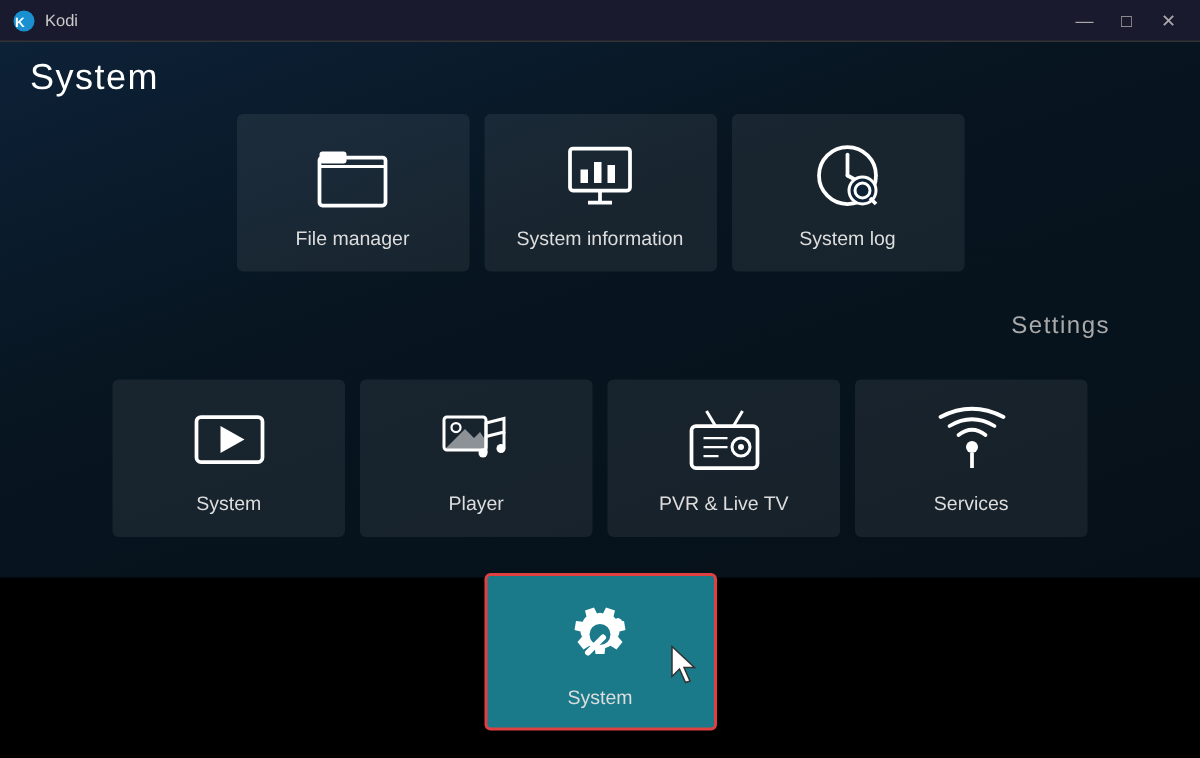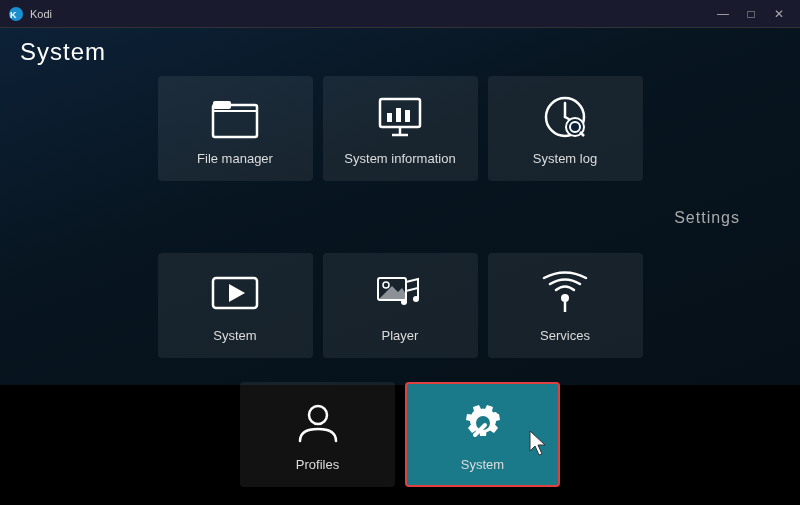--- a/index.html
+++ b/index.html
@@ -240,20 +240,38 @@
             <path d="M32 14 L44 11 L44 20 L32 23 Z" fill="none" stroke="white" stroke-width="2"></path>
             <line x1="32" y1="23" x2="32" y2="34" stroke="white" stroke-width="2"></line>
             <line x1="44" y1="20" x2="44" y2="31" stroke="white" stroke-width="2"></line>
             <circle cx="30" cy="34" r="3" fill="white"></circle>
             <circle cx="42" cy="31" r="3" fill="white"></circle>
           </svg>
         </div>
         <span class="icon-label">Player</span>
       </div>
 
+      <div class="icon-tile">
+        <div class="icon-img">
+          <svg viewBox="0 0 52 52" width="52" height="52">
+            <rect x="4" y="16" width="44" height="28" rx="3" fill="none" stroke="white" stroke-width="2.5"></rect>
+
+            <line x1="12" y1="24" x2="28" y2="24" stroke="white" stroke-width="1.5"></line>
+            <line x1="12" y1="30" x2="28" y2="30" stroke="white" stroke-width="1.5"></line>
+            <line x1="12" y1="36" x2="22" y2="36" stroke="white" stroke-width="1.5"></line>
+
+            <line x1="20" y1="16" x2="14" y2="6" stroke="white" stroke-width="2"></line>
+            <line x1="32" y1="16" x2="38" y2="6" stroke="white" stroke-width="2"></line>
+
+            <circle cx="37" cy="30" r="6" fill="none" stroke="white" stroke-width="2"></circle>
+            <circle cx="37" cy="30" r="2" fill="white"></circle>
+          </svg>
+        </div>
+        <span class="icon-label">PVR &amp; Live TV</span>
+      </div>
 
       <div class="icon-tile">
         <div class="icon-img">
           <svg viewBox="0 0 52 52" width="52" height="52">
 
             <circle cx="26" cy="30" r="4" fill="white"></circle>
             <path d="M17 22 Q26 15 35 22" fill="none" stroke="white" stroke-width="2.5" stroke-linecap="round"></path>
             <path d="M11 16 Q26 7 41 16" fill="none" stroke="white" stroke-width="2.5" stroke-linecap="round"></path>
             <path d="M5 10 Q26 -1 47 10" fill="none" stroke="white" stroke-width="2.5" stroke-linecap="round"></path>
             <line x1="26" y1="34" x2="26" y2="44" stroke="white" stroke-width="2.5"></line>
@@ -261,29 +279,20 @@
         </div>
         <span class="icon-label">Services</span>
       </div>
 
     </div>
 
     <div class="icon-grid">
 
 
 
-      <div class="icon-tile">
-        <div class="icon-img">
-          <svg viewBox="0 0 52 52" width="52" height="52">
-            <circle cx="26" cy="18" r="9" fill="none" stroke="white" stroke-width="2.5"></circle>
-            <path d="M8 44 Q8 32 26 32 Q44 32 44 44" fill="none" stroke="white" stroke-width="2.5" stroke-linecap="round"></path>
-          </svg>
-        </div>
-        <span class="icon-label">Profiles</span>
-      </div>
 
       <div class="icon-tile selected" style="position:relative;">
         <div class="icon-img">
           <svg viewBox="0 0 52 52" width="52" height="52">
 
             <path d="M26 18 A8 8 0 1 1 25.99 18 Z" fill="none" stroke="white" stroke-width="2.5"></path>
             <path d="M22 8 L24 12 Q26 11 28 12 L30 8 L36 10 L35 14 Q37 15.5 37.5 17.5 L42 17 L43 23 L39 24 Q39 26 38 27.5 L41 31 L37 36 L33 33.5 Q31.5 34.5 29.5 35 L29 39 L23 39 L22.5 35 Q20.5 34.5 19 33.5 L15 36 L11 31 L14 27.5 Q13 26 13 24 L9 23 L10 17 L14.5 17.5 Q15 15.5 17 14 L16 10 Z" fill="white"></path>
             <circle cx="26" cy="26" r="7" fill="#1a7a8a"></circle>
 
             <path d="M32 20 L36 16 Q38 14 40 16 Q42 18 40 20 L36 24 L32 20 Z" fill="white"></path>

